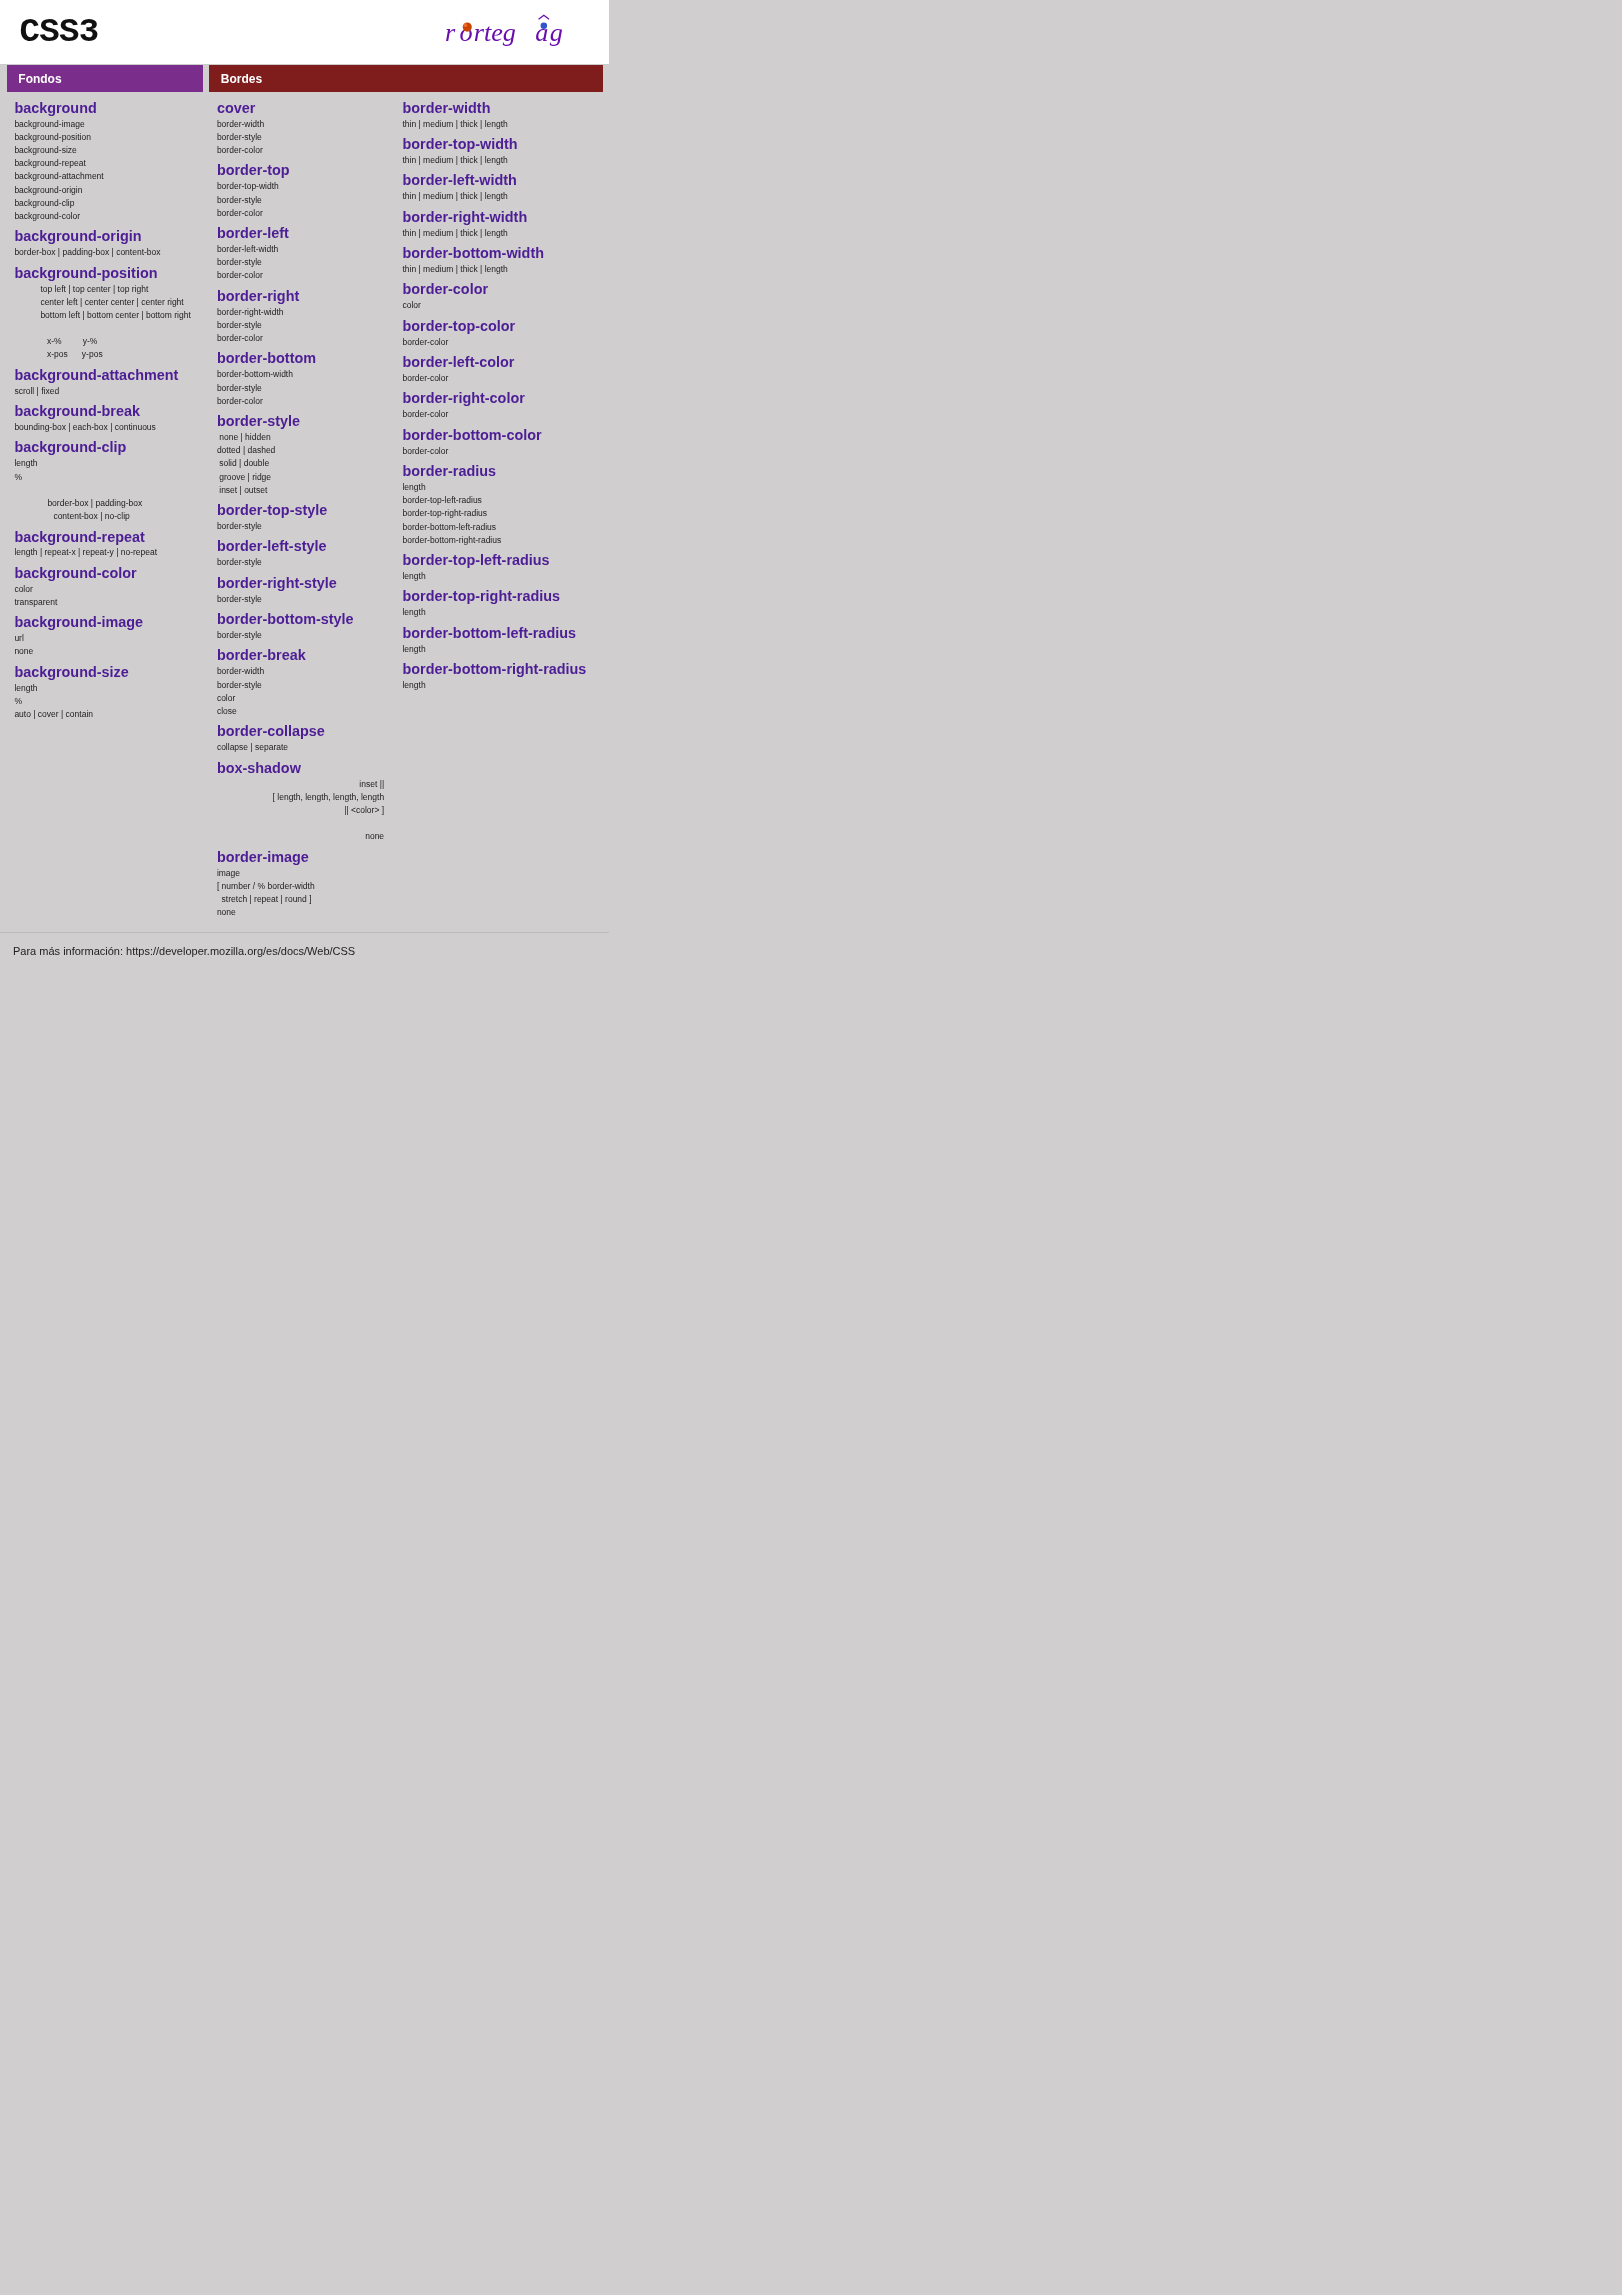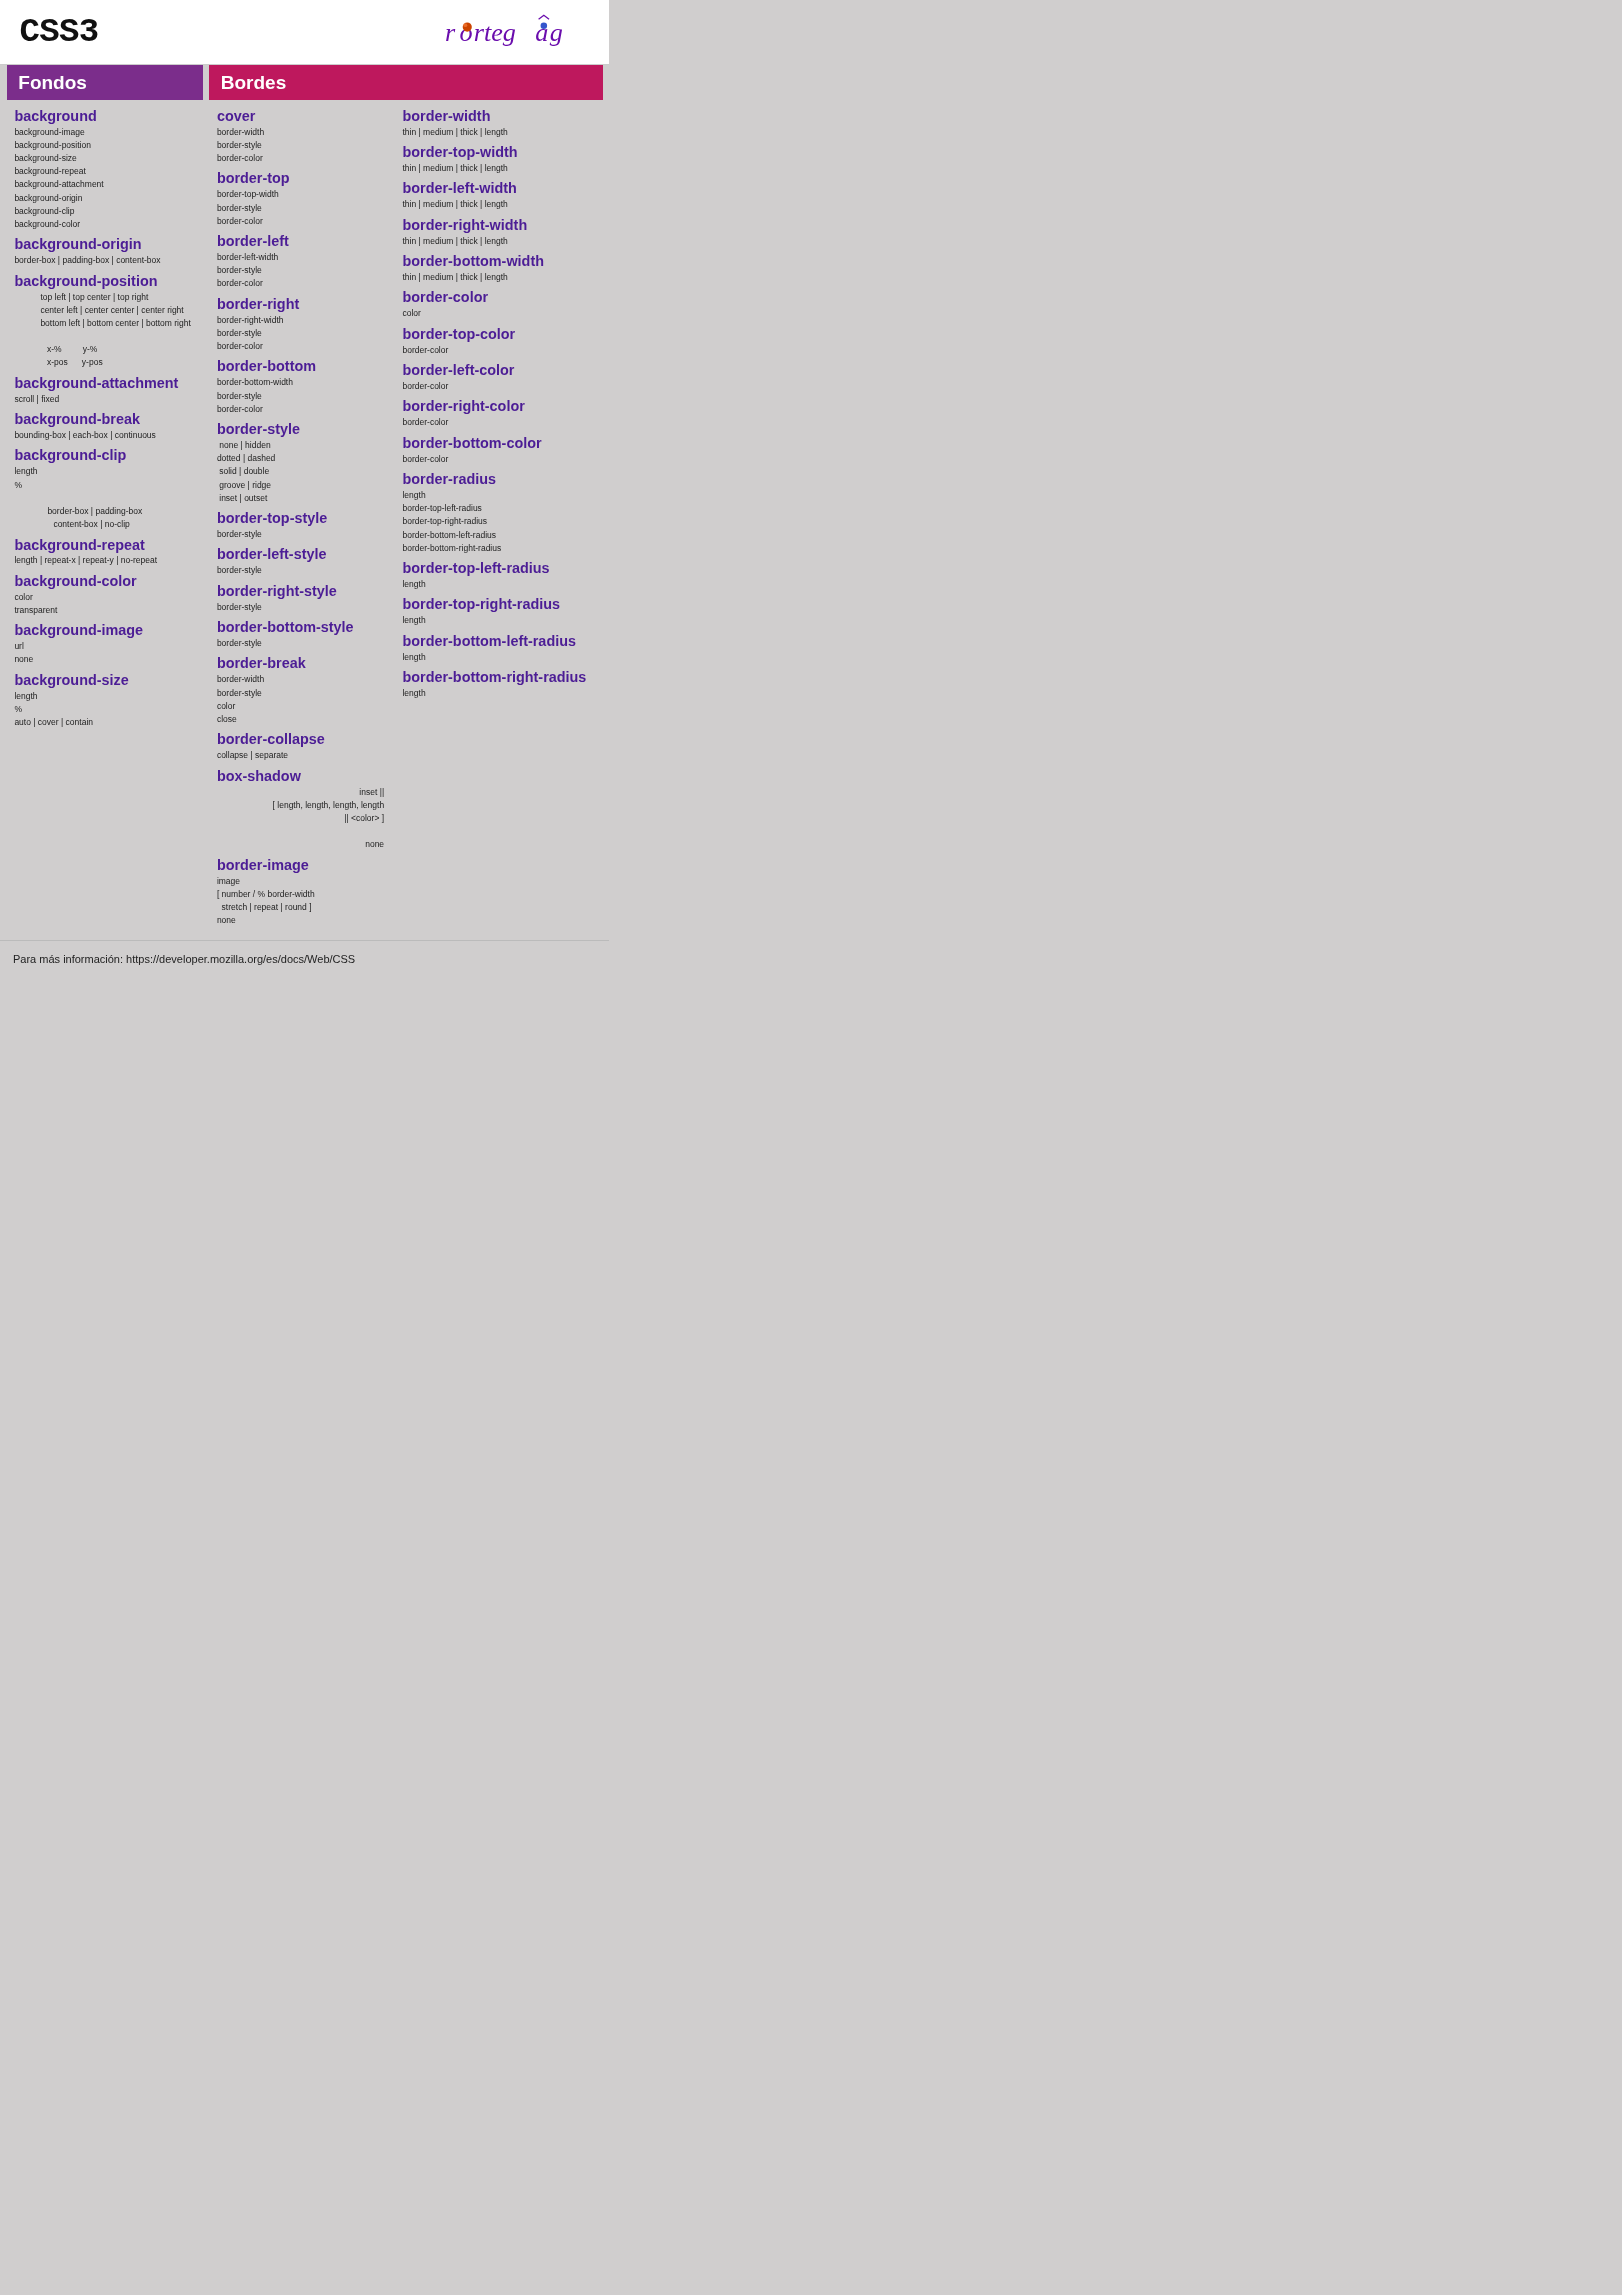--- a/index.html
+++ b/index.html
@@ -15,33 +15,33 @@
     .header-title {
       font-size: 34px;
       font-weight: 900;
       color: #111;
       letter-spacing: -0.7px;
       font-family: Liberation Mono, monospace;
     }
 
     .section-header {
       padding: 6.5px 11.8px;
-      font-size: 19px;
+      font-size: 12px;
       font-weight: bold;
       color: #fff;
     }
 
     .header-fondos {
       background: #7b2d8b;
       width: 196px;
       margin-right: 6.5px;
     }
 
     .header-bordes {
-      background: #be185d;
+      background: #7f1d1d;
       flex: 1;
     }
 
     .columns-wrapper {
       display: flex;
       gap: 0;
       margin: 0 6.5px;
     }
 
     .col {

